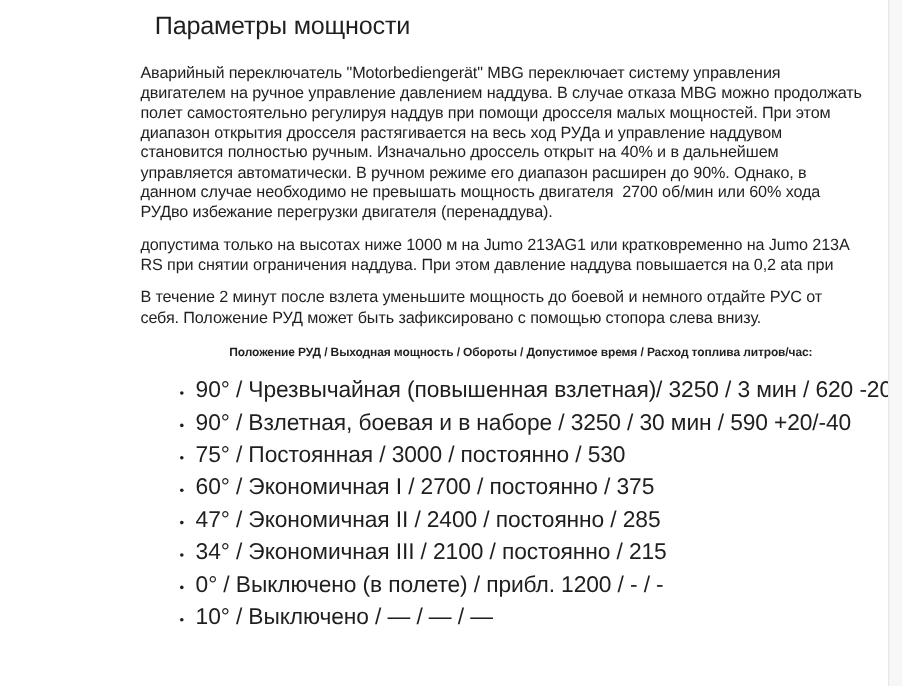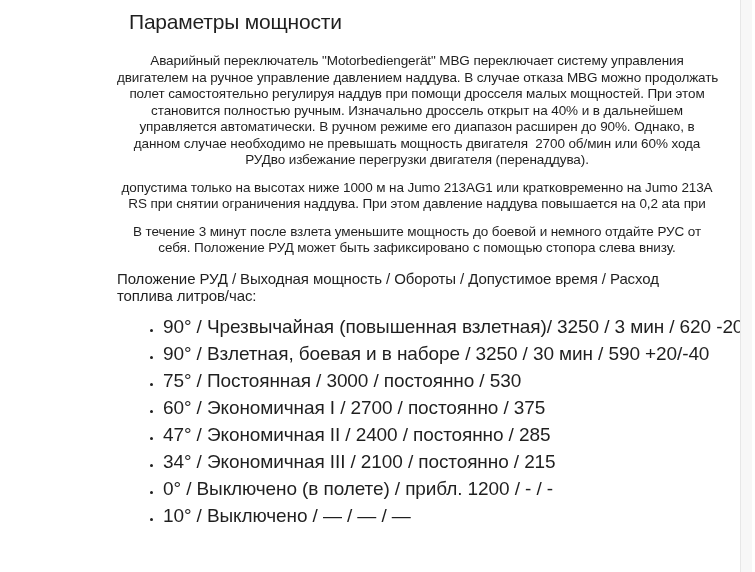--- a/index.html
+++ b/index.html
@@ -17,26 +17,26 @@
   }
   .doc{
     position:absolute;left:117px;top:0;width:600px;
   }
   .title{
     font-size:21px;font-weight:400;letter-spacing:-0.2px;
     margin:10px 0 0 12px;line-height:24px;
   }
   .paras{margin-top:19px;}
   .para{
-    font-size:13.5px;line-height:16.5px;margin:0 0 11px 0;text-align:center;
+    font-size:13.5px;line-height:16.5px;margin:0 0 11px 0;
   }
   .line{display:block;white-space:pre;letter-spacing:-0.1px;}
   .list-heading{
-    font-size:15px;font-weight:normal;line-height:17px;
-    margin:13px 0 0 0;max-width:560px;letter-spacing:-0.1px;
+    font-size:10px;font-weight:bold;line-height:17px;
+    margin:13px 0 0 0;max-width:560px;letter-spacing:-0.1px;text-align:right;
   }
   ul.plist{
     margin:15px 0 0 0;padding:0 0 0 46px;list-style:disc;
   }
   ul.plist li{
     font-size:19px;line-height:16.5px;margin:0 0 10.5px 0;
     white-space:pre;letter-spacing:-0.1px;
   }
   ul.plist li::marker{font-size:11px;}
   .gutter{
@@ -48,31 +48,32 @@
 </head>
 <body>
 
 <div class="doc">
   <h1 class="title">Параметры мощности</h1>
   <div class="paras" id="paras">
       <p class="para">
         <span class="line">Аварийный переключатель "Motorbediengerät" MBG переключает систему управления</span>
         <span class="line">двигателем на ручное управление давлением наддува. В случае отказа MBG можно продолжать</span>
         <span class="line">полет самостоятельно регулируя наддув при помощи дросселя малых мощностей. При этом</span>
+        <span class="line">диапазон открытия дросселя растягивается на весь ход РУДа и управление наддувом</span>
         <span class="line">становится полностью ручным. Изначально дроссель открыт на 40% и в дальнейшем</span>
         <span class="line">управляется автоматически. В ручном режиме его диапазон расширен до 90%. Однако, в</span>
         <span class="line">данном случае необходимо не превышать мощность двигателя  2700 об/мин или 60% хода</span>
         <span class="line">РУДво избежание перегрузки двигателя (перенаддува).</span>
       </p>
       <p class="para">
         <span class="line">допустима только на высотах ниже 1000 м на Jumo 213AG1 или кратковременно на Jumo 213A</span>
         <span class="line">RS при снятии ограничения наддува. При этом давление наддува повышается на 0,2 ata при</span>
       </p>
       <p class="para">
-        <span class="line">В течение 3 минут после взлета уменьшите мощность до боевой и немного отдайте РУС от</span>
+        <span class="line">В течение 2 минут после взлета уменьшите мощность до боевой и немного отдайте РУС от</span>
         <span class="line">себя. Положение РУД может быть зафиксировано с помощью стопора слева внизу.</span>
       </p>
     </div>
   <p class="list-heading">Положение РУД / Выходная мощность / Обороты / Допустимое время / Расход топлива литров/час:</p>
   <ul class="plist" id="plist">
       <li>90° / Чрезвычайная (повышенная взлетная)/ 3250 / 3 мин / 620 -20</li>
       <li>90° / Взлетная, боевая и в наборе / 3250 / 30 мин / 590 +20/-40</li>
       <li>75° / Постоянная / 3000 / постоянно / 530</li>
       <li>60° / Экономичная I / 2700 / постоянно / 375</li>
       <li>47° / Экономичная II / 2400 / постоянно / 285</li>

